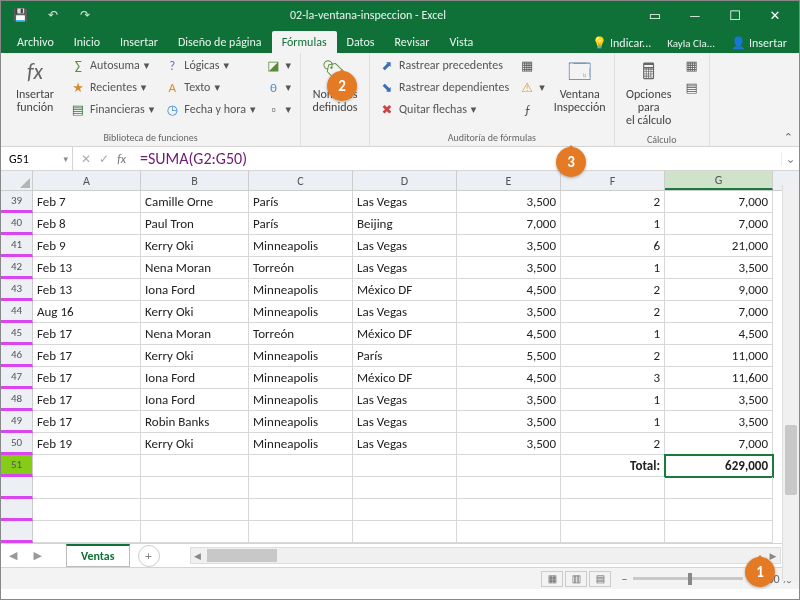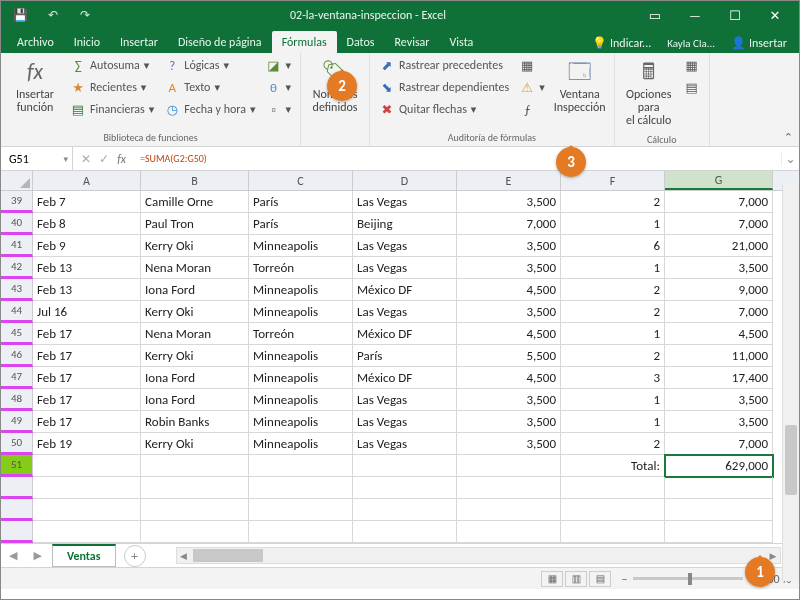--- a/index.html
+++ b/index.html
@@ -22,39 +22,39 @@
 .bigbtn .ic{font-size:22px;height:28px;display:flex;align-items:center;justify-content:center}
 .smallbtn{display:flex;align-items:center;gap:4px;font-size:11px;color:#555;padding:2px 3px;white-space:nowrap}
 .smallbtn .ic{width:16px;height:16px;display:inline-flex;align-items:center;justify-content:center;font-size:13px}
 .col{display:flex;flex-direction:column;gap:2px}
 .ribbon .collapse{position:absolute;right:6px;bottom:2px;font-size:11px;color:#666}
 .namebox-row{height:24px;border-bottom:1px solid #d4d4d4;display:flex;align-items:center;background:#fff}
 .namebox{width:72px;border-right:1px solid #d4d4d4;padding:0 33px 0 8px;font-size:12px;position:relative;height:100%;display:flex;align-items:center}
 .namebox::after{content:"▾";position:absolute;right:4px;color:#888;font-size:9px}
 .fxbtns{display:flex;align-items:center;gap:8px;padding:0 8px;color:#aaa;font-size:12px}
 .fxbtns .fx{font-style:italic;color:#777}
-.formula{flex:1;padding:0 6px;font-size:10px;color:#c2410c}
+.formula{flex:1;padding:0 6px;font-size:16px;color:#701a75}
 .formula-drop{width:18px;text-align:center;color:#888;border-left:1px solid #eee}
 .colhdrs{height:20px;background:#eceff3;display:flex;border-bottom:1px solid #ccc}
 .colhdrs .ch{border-right:1px solid #ccc;text-align:center;font-size:12px;color:#555;display:flex;align-items:center;justify-content:center}
 .corner{width:32px;height:20px;background:#eceff3;border-right:1px solid #ccc;border-bottom:1px solid #ccc;position:relative}
 .corner::after{content:"";position:absolute;right:2px;bottom:2px;border:5px solid transparent;border-right-color:#b5b5b5;border-bottom-color:#b5b5b5}
 .row{display:flex;height:22px}
 .rh{width:32px;background:#eceff3;border-right:1px solid #ccc;border-bottom:3px solid #d946ef;text-align:center;font-size:11px;color:#555;display:flex;align-items:center;justify-content:center}
 .cell{border-right:1px solid #d8d8d8;border-bottom:1px solid #d8d8d8;padding:0 4px;font-size:13px;color:#222;display:flex;align-items:center;overflow:hidden;white-space:nowrap}
 .cell.num{justify-content:flex-end}
-.cell.bold{font-weight:400}
+.cell.bold{font-weight:700}
 .ch.sel,.rh.sel{background:#84cc16}
 .ch.selG{background:#cfe3cb;border-bottom:2px solid #1a7a3c}
 .cell.selcell{outline:2px solid #1a7a3c;outline-offset:-1px;background:#fff}
 .vscroll{position:absolute;right:0;top:184px;bottom:18px;width:17px;background:#f0f0f0;border-left:1px solid #ddd}
 .vscroll .thumb{position:absolute;left:2px;right:2px;top:240px;height:70px;background:#c8c8c8;border-radius:2px}
 .sheet-tabs{height:24px;border-top:1px solid #d4d4d4;display:flex;align-items:center;background:#fff}
 .sheet-tabs .nav{padding:0 8px;color:#999;font-size:11px}
-.sheet-tabs .stab{padding:3px 14px;border:1px solid #bbb;border-top:2px solid #0f7038;background:#fff;font-size:12px;color:#0f7038;font-weight:600;margin-left:2px}
+.sheet-tabs .stab{padding:3px 14px;border:1px solid #bbb;border-top:2px solid #0f7038;background:#fff;font-size:12px;color:#0f7038;font-weight:600;margin-left:16px}
 .sheet-tabs .add{width:22px;height:22px;border:1px solid #ccc;border-radius:50%;margin-left:8px;display:flex;align-items:center;justify-content:center;color:#888;font-size:13px}
 .sheet-tabs .hsb{flex:1;margin-left:30px;height:17px;background:#f0f0f0;position:relative;border:1px solid #ddd;margin-right:18px}
 .sheet-tabs .hsb .hthumb{position:absolute;top:1px;bottom:1px;left:2px;width:70px;background:#c8c8c8}
 .sheet-tabs .hsb .arr{position:absolute;top:0;bottom:0;width:14px;display:flex;align-items:center;justify-content:center;color:#888;font-size:9px;background:#f0f0f0}
 .statusbar{height:22px;background:#f3f3f3;border-top:1px solid #d4d4d4;display:flex;align-items:center;padding:0 8px;font-size:11px;color:#666}
 .statusbar .views{margin-left:auto;display:flex;gap:2px}
 .statusbar .views span{width:22px;height:16px;border:1px solid #ccc;display:flex;align-items:center;justify-content:center;font-size:10px}
 .statusbar .zoom{display:flex;align-items:center;gap:6px;margin-left:10px}
 .statusbar .slider{width:110px;height:3px;background:#c8c8c8;position:relative}
 .statusbar .slider::after{content:"";position:absolute;left:50%;top:-4px;width:4px;height:12px;background:#888}
@@ -257,21 +257,21 @@
       <div class="cell cw-a">Feb 13</div>
       <div class="cell cw-b">Iona Ford</div>
       <div class="cell cw-c">Minneapolis</div>
       <div class="cell cw-d">México DF</div>
       <div class="cell cw-e num">4,500</div>
       <div class="cell cw-f num">2</div>
       <div class="cell cw-g num">9,000</div>
     </div>
     <div class="row">
       <div class="rh">44</div>
-      <div class="cell cw-a">Jul 16</div>
+      <div class="cell cw-a">Aug 16</div>
       <div class="cell cw-b">Kerry Oki</div>
       <div class="cell cw-c">Minneapolis</div>
       <div class="cell cw-d">Las Vegas</div>
       <div class="cell cw-e num">3,500</div>
       <div class="cell cw-f num">2</div>
       <div class="cell cw-g num">7,000</div>
     </div>
     <div class="row">
       <div class="rh">45</div>
       <div class="cell cw-a">Feb 17</div>
@@ -293,21 +293,21 @@
       <div class="cell cw-g num">11,000</div>
     </div>
     <div class="row">
       <div class="rh">47</div>
       <div class="cell cw-a">Feb 17</div>
       <div class="cell cw-b">Iona Ford</div>
       <div class="cell cw-c">Minneapolis</div>
       <div class="cell cw-d">México DF</div>
       <div class="cell cw-e num">4,500</div>
       <div class="cell cw-f num">3</div>
-      <div class="cell cw-g num">17,400</div>
+      <div class="cell cw-g num">11,600</div>
     </div>
     <div class="row">
       <div class="rh">48</div>
       <div class="cell cw-a">Feb 17</div>
       <div class="cell cw-b">Iona Ford</div>
       <div class="cell cw-c">Minneapolis</div>
       <div class="cell cw-d">Las Vegas</div>
       <div class="cell cw-e num">3,500</div>
       <div class="cell cw-f num">1</div>
       <div class="cell cw-g num">3,500</div>

